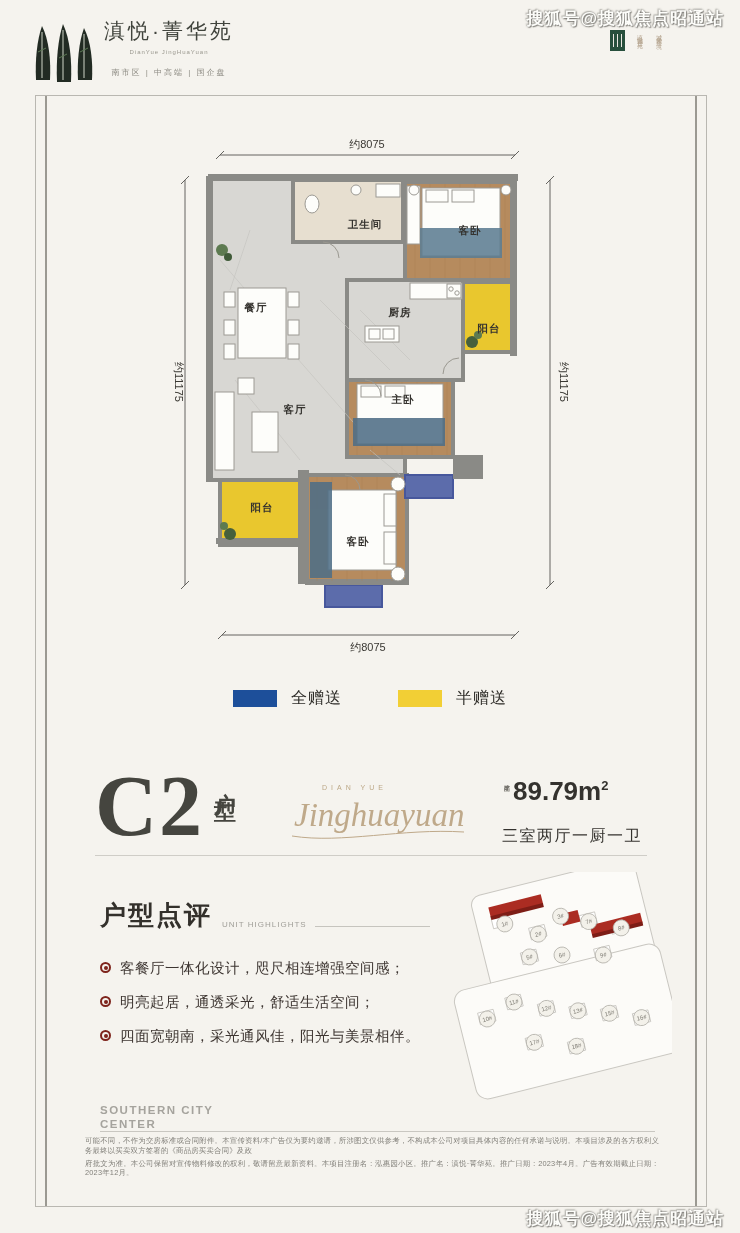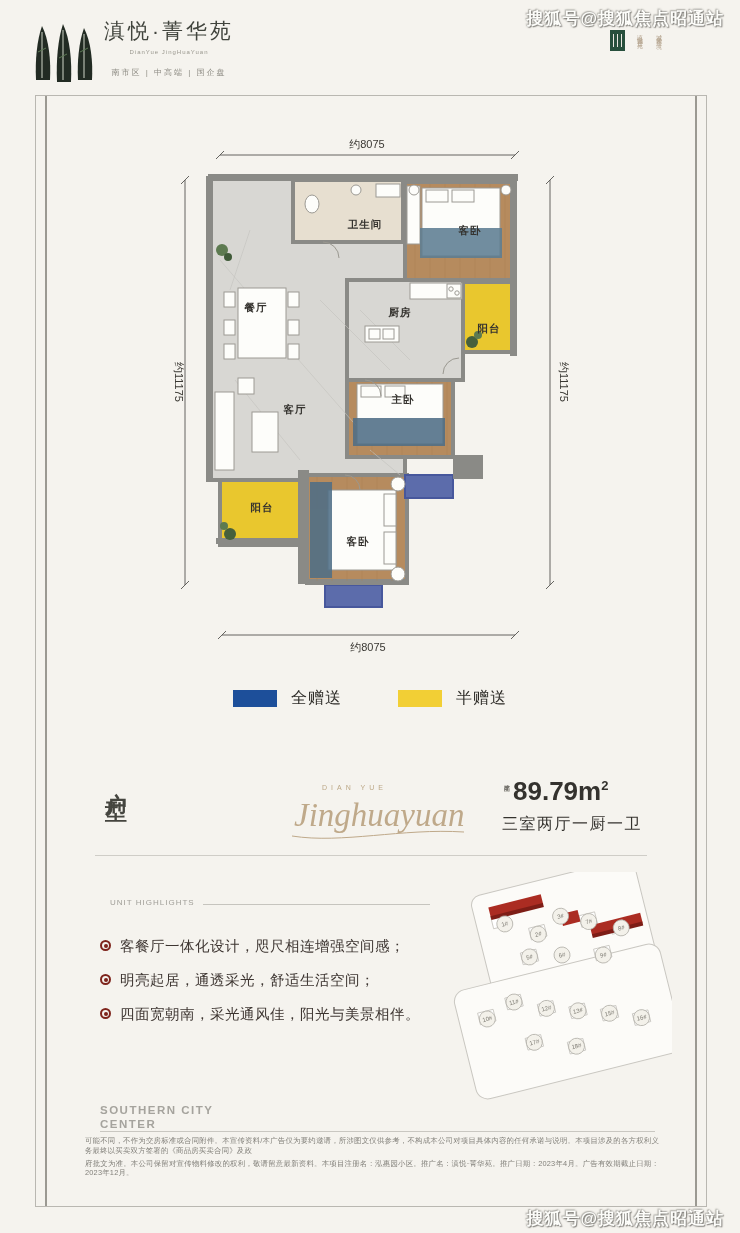--- a/index.html
+++ b/index.html
@@ -40,21 +40,21 @@
   #unit-code{font-family:"Liberation Serif",serif;font-size:86px;line-height:92px;font-weight:bold;color:#45453f;letter-spacing:2px;}
   #unit-suffix{writing-mode:vertical-rl;font-size:22px;color:#45453f;letter-spacing:8px;margin:14px 0 0 6px;font-weight:600;}
   #signature{left:282px;top:768px;}
   .sig-caps{font-size:7px;letter-spacing:4px;fill:#bca887;}
   .sig-script{font-family:"Liberation Serif",serif;font-style:italic;font-size:33px;fill:#bfa98a;}
   #area-block{left:502px;top:776px;width:150px;}
   #area-line{display:flex;align-items:flex-start;}
   #area-label{writing-mode:vertical-rl;font-size:6px;color:#56544e;margin:4px 2px 0 0;letter-spacing:1px;}
   #area-value{font-size:26px;font-weight:600;color:#34322e;text-align:center;}
   #area-value sup{font-size:13px;}
-  #layout-desc{font-size:16px;color:#34322e;letter-spacing:1.5px;margin-top:7px;}
+  #layout-desc{font-size:16px;color:#34322e;letter-spacing:1.5px;margin-top:19px;}
   #divider{left:95px;top:855px;width:552px;height:1px;background:#cfcdc7;}
 
   
   #highlights{left:100px;top:898px;width:330px;}
   #hl-head{display:flex;align-items:flex-end;}
   #hl-title{font-family:"Liberation Serif",serif;font-size:26px;font-weight:bold;color:#33302b;letter-spacing:2px;}
   #hl-sub{font-size:8px;color:#a09e98;letter-spacing:1px;margin:0 8px 4px 10px;white-space:nowrap;}
   #hl-line{flex:1;border-bottom:1px solid #c6c4be;margin-bottom:6px;}
   #hl-list{list-style:none;margin:26px 0 0 0;padding:0;}
   #hl-list li{display:flex;align-items:flex-start;margin-bottom:15px;font-size:14.5px;color:#3d3531;letter-spacing:.5px;}
@@ -259,38 +259,40 @@
       <span class="swatch full"></span>
       <span class="legend-label">全赠送</span>
     </div>
     <div class="legend-item">
       <span class="swatch half"></span>
       <span class="legend-label">半赠送</span>
     </div>
   </div>
 
   <div id="unit-row" class="abs">
+    <div id="unit-code">C2</div>
     <div id="unit-suffix">户型</div>
   </div>
   <svg id="signature" class="abs" width="190" height="85" viewBox="0 0 190 85">
     <text class="sig-caps" x="40" y="22">DIAN YUE</text>
     <text class="sig-script" x="12" y="58">Jinghuayuan</text>
     <path d="M10,68 C60,76 120,60 182,64" stroke="#bfa98a" stroke-width="1" fill="none"></path>
   </svg>
   <div id="area-block" class="abs">
     <div id="area-line">
       <span id="area-label">建面</span>
       <span id="area-value"><span>89.79m</span><sup>2</sup></span>
     </div>
     <div id="layout-desc">三室两厅一厨一卫</div>
   </div>
   <div id="divider" class="abs"></div>
 
   <div id="highlights" class="abs">
     <div id="hl-head">
+      <span id="hl-title">户型点评</span>
       <span id="hl-sub">UNIT HIGHLIGHTS</span>
       <span id="hl-line"></span>
     </div>
     <ul id="hl-list">
       <li>
           <span class="bullet-icon"></span>
           <span>客餐厅一体化设计，咫尺相连增强空间感；</span>
         </li>
       <li>
           <span class="bullet-icon"></span>

